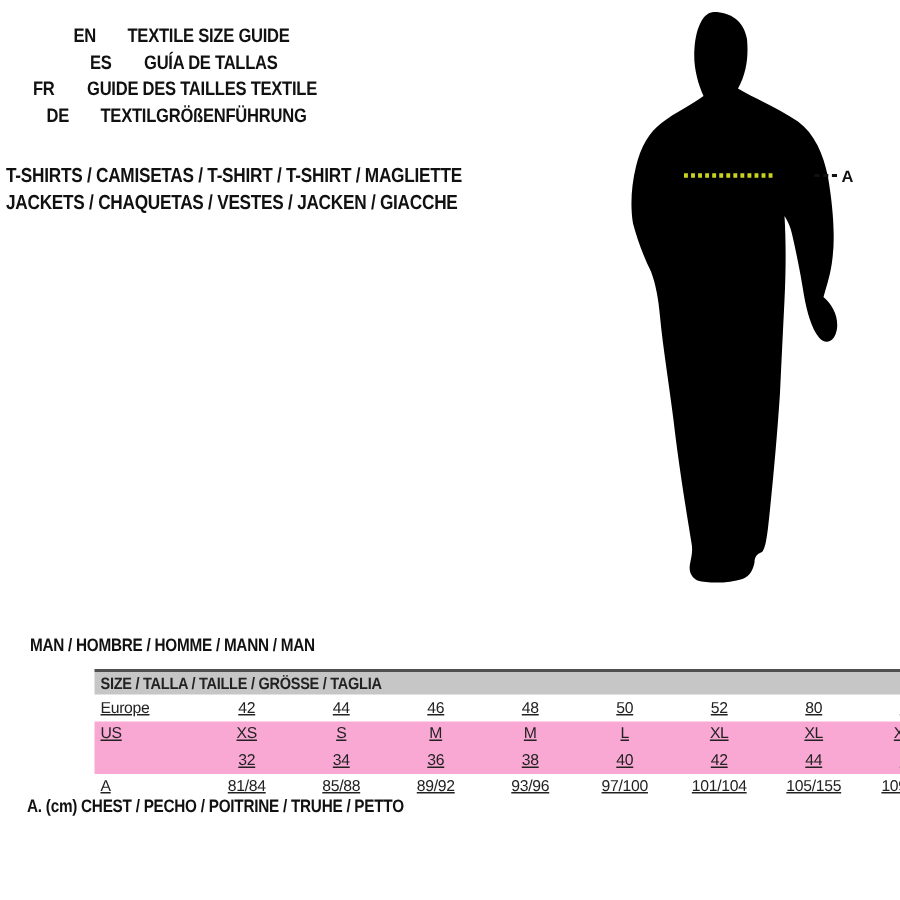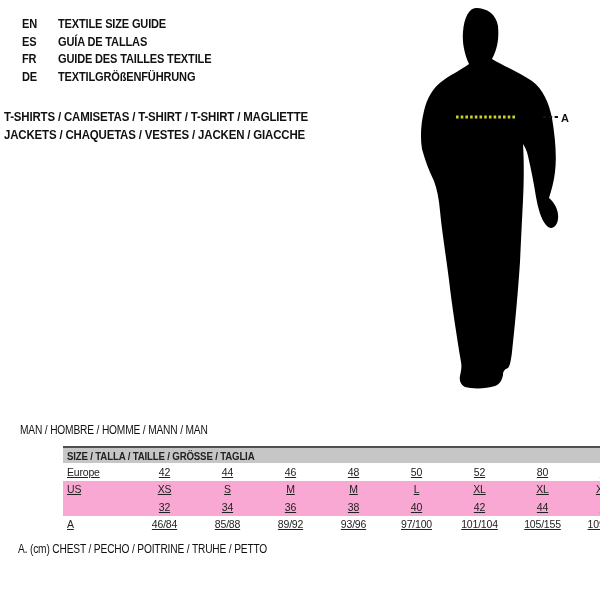--- a/index.html
+++ b/index.html
@@ -4,45 +4,45 @@
 <style>
   html,body { margin:0; padding:0; background:#fff; }
   #canvas {
     position:relative; width:600px; height:600px; background:#ffffff;
     font-family:"Liberation Sans", sans-serif; color:#111111; overflow:hidden;
   }
   .cond { display:inline-block; transform:scaleX(0.85); transform-origin:0 50%; white-space:nowrap; letter-spacing:-0.2px; }
 
   
   .lang-list { position:absolute; left:22px; top:15px; }
-  .lang-row { display:flex; height:17.5px; align-items:center; }
+  .lang-row { display:flex; height:17.5px; align-items:center;justify-content:center; }
   .lang-code, .lang-label { font-size:13px; font-weight:bold; }
   .lang-code { width:36px; }
 
   
   .categories { position:absolute; left:4px; top:107px; }
   .cat-line { height:18px; font-size:13.5px; font-weight:bold; display:flex; align-items:center; }
 
   
   .man { position:absolute; left:400px; top:0; }
 
   
-  .man-title { position:absolute; left:20px; top:423px; font-size:12px; font-weight:normal; }
+  .man-title { position:absolute; left:20px; top:423px; font-size:12px; font-weight:bold; }
 
   
   .size-table { position:absolute; left:18px; top:446px; width:574px; border-top:2px solid #4f4f4f;margin-left:45px; }
   .thead { height:15px; background:#c6c6c6; display:flex; align-items:center; padding-left:4px; font-size:11px; font-weight:bold; color:#222; }
   .thead .cond { transform:scaleX(0.88); }
   .trow { display:flex; height:17.5px; align-items:center; font-size:10.5px; color:#222; letter-spacing:-0.2px;text-decoration:underline; }
   .trow.stripe { background:#f9a8d4; }
   .tlabel { width:70px; padding-left:4px; box-sizing:border-box; }
   .tcell { flex:1; text-align:center; }
 
   
-  .footnote { position:absolute; left:18px; top:542px; font-size:12px; font-weight:normal; }
+  .footnote { position:absolute; left:18px; top:530px; font-size:12px; font-weight:bold; }
 </style>
 </head>
 <body>
 
 <div id="canvas">
 
   <div class="lang-list">
     <div class="lang-row">
       <span class="lang-code"><span class="cond">EN</span></span>
       <span class="lang-label"><span class="cond">TEXTILE SIZE GUIDE</span></span>
@@ -145,21 +145,21 @@
       <div class="tcell">36</div>
       <div class="tcell">38</div>
       <div class="tcell">40</div>
       <div class="tcell">42</div>
       <div class="tcell">44</div>
       <div class="tcell">46</div>
     </div>
 
     <div class="trow">
       <div class="tlabel">A</div>
-      <div class="tcell">46/84</div>
+      <div class="tcell">81/84</div>
       <div class="tcell">85/88</div>
       <div class="tcell">89/92</div>
       <div class="tcell">93/96</div>
       <div class="tcell">97/100</div>
       <div class="tcell">101/104</div>
       <div class="tcell">105/155</div>
       <div class="tcell">109/112</div>
     </div>
   </div>
 

